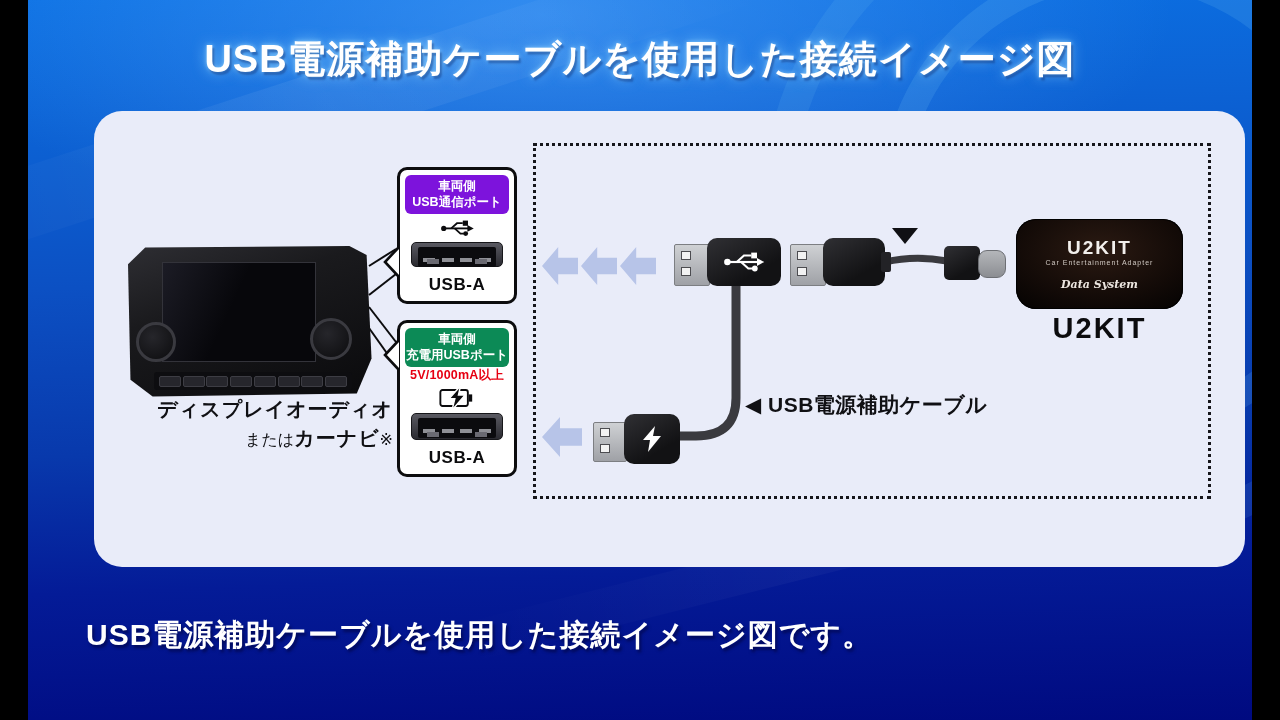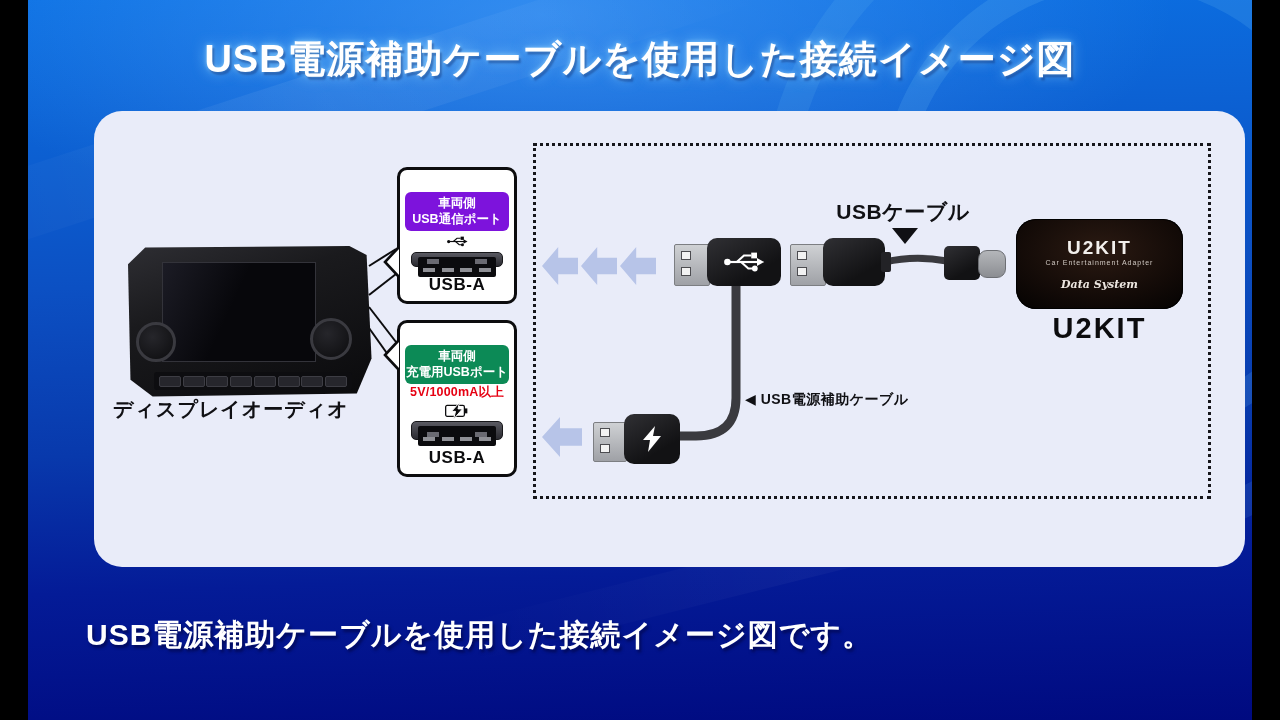--- a/index.html
+++ b/index.html
@@ -36,28 +36,28 @@
   #hu-screen{position:absolute;left:34px;top:16px;width:152px;height:98px;background:#07070b;
     border:1px solid #33333a;background-image:linear-gradient(115deg,rgba(90,90,115,0.25),rgba(0,0,0,0) 45%);}
   #hu-knob-left{position:absolute;left:8px;top:76px;width:34px;height:34px;border-radius:50%;
     background:radial-gradient(circle at 40% 35%,#26262b,#0c0c0e);border:3px solid #3a3a40;}
   #hu-knob-right{position:absolute;right:22px;top:72px;width:36px;height:36px;border-radius:50%;
     background:radial-gradient(circle at 40% 35%,#26262b,#0c0c0e);border:3px solid #3a3a40;}
   #hu-buttons{position:absolute;left:26px;right:22px;bottom:8px;height:18px;background:#0d0d10;
     border-radius:3px;display:flex;align-items:center;justify-content:space-around;padding:0 4px;}
   #hu-buttons span{display:block;width:20px;height:9px;background:#26262c;border:1px solid #3d3d44;border-radius:2px;}
 
-  #hu-label{position:absolute;left:85px;top:396px;width:280px;text-align:left;z-index:3;}
+  #hu-label{position:absolute;left:85px;top:396px;width:280px;text-align:right;z-index:3;}
   #hu-label .l1{font-size:20px;font-weight:700;color:#101014;letter-spacing:1px;}
   #hu-label .l2{font-size:16px;color:#101014;margin-top:2px;}
   #hu-label .l2 b{font-size:20px;font-weight:800;letter-spacing:1px;}
 
   
   .callout{position:absolute;left:369px;width:120px;background:#fff;border:3px solid #0c0c0e;border-radius:10px;
-    z-index:3;display:flex;flex-direction:column;align-items:center;padding:22px 4px 6px 4px;box-sizing:border-box;}
+    z-index:3;display:flex;flex-direction:column;align-items:center;padding:5px 4px 6px 4px;box-sizing:border-box;}
   #data-port-box{top:167px;height:137px;}
   #power-port-box{top:320px;height:157px;}
   .callout .hdr{width:104px;border-radius:6px;color:#fff;font-weight:700;font-size:12.5px;line-height:1.3;
     text-align:center;padding:3px 0;}
   #data-port-box .hdr{background:#7d13dc;}
   #power-port-box .hdr{background:#0c8a56;}
   .spec{font-size:12.5px;font-weight:700;color:#e60012;margin-top:0;letter-spacing:0.2px;}
   .port-label{font-size:17px;font-weight:800;color:#0c0c0e;letter-spacing:0.5px;margin-top:8px;}
   .notch{position:absolute;z-index:4;}
 
@@ -95,21 +95,21 @@
     border:1px solid #6d6f74;border-radius:9px;z-index:3;}
   #conn-power-metal{left:565px;top:422px;width:32px;height:38px;}
   #conn-power-metal i.h1{top:5px;} #conn-power-metal i.h2{top:21px;}
   #conn-power-body{left:596px;top:414px;width:56px;height:50px;}
 
   
   #usb-cable-label{position:absolute;left:775px;top:198px;width:200px;text-align:center;
     font-size:21px;font-weight:700;color:#101014;z-index:3;letter-spacing:0.5px;}
   #down-pointer{position:absolute;left:864px;top:228px;width:0;height:0;z-index:3;
     border-left:13px solid transparent;border-right:13px solid transparent;border-top:16px solid #101014;}
-  #aux-cable-label{position:absolute;left:717px;top:391px;font-size:14px;font-weight:700;color:#101014;z-index:3;letter-spacing:0.5px;}
+  #aux-cable-label{position:absolute;left:717px;top:391px;font-size:21px;font-weight:700;color:#101014;z-index:3;letter-spacing:0.5px;}
 
   
   #u2kit-device{position:absolute;left:988px;top:219px;width:167px;height:90px;border-radius:20px;z-index:3;
     background:radial-gradient(120px 70px at 50% 35%,#2b1a12,#120a07 70%,#070403 100%);
     display:flex;flex-direction:column;align-items:center;justify-content:center;box-shadow:inset 0 0 0 1px #000;}
   #u2kit-device .dn{color:#f2efec;font-size:19px;font-weight:800;letter-spacing:2px;line-height:1;}
   #u2kit-device .ds{color:#cfc8c2;font-size:7px;letter-spacing:1px;margin-top:2px;}
   #u2kit-device .db{color:#ece6e0;font-size:11px;margin-top:12px;font-style:italic;font-weight:700;
     font-family:"DejaVu Serif","Liberation Serif",serif;}
   #u2kit-caption{position:absolute;left:988px;top:312px;width:167px;text-align:center;z-index:3;
@@ -157,20 +157,21 @@
         <span></span>
         <span></span>
         <span></span>
         <span></span>
         <span></span>
         <span></span>
     </div>
   </div>
   <div id="hu-label">
     <div class="l1">ディスプレイオーディオ</div>
+    <div class="l2"><span>または</span><b>カーナビ</b><span>※</span></div>
   </div>
 
   <div class="callout" id="data-port-box">
     <div class="hdr">
       <div>車両側</div>
       <div>USB通信ポート</div>
     </div>
     <svg width="58" height="32" viewBox="0 0 60 36" style="margin-top:4px;">
       <circle cx="7" cy="18" r="4.5" fill="#0c0c0e"></circle>
       <path d="M7 18 H50" stroke="#0c0c0e" stroke-width="3.2" fill="none"></path>
@@ -252,21 +253,20 @@
 
   <div class="plug-metal" id="cable-a-metal">
       <i class="h1"></i>
       <i class="h2"></i>
     </div>
   <div class="plug-body" id="cable-a-body"></div>
   <div id="cable-neck"></div>
   <div class="plug-body" id="usbc-body"></div>
   <div id="usbc-tip"></div>
 
-  <div id="usb-cable-label">USBケーブル</div>
   <div id="down-pointer"></div>
 
   <div id="u2kit-device">
     <div class="dn">U2KIT</div>
     <div class="ds">Car Entertainment Adapter</div>
     <div class="db">Data System</div>
   </div>
   <div id="u2kit-caption">U2KIT</div>
 
   <div class="plug-metal" id="conn-power-metal">

